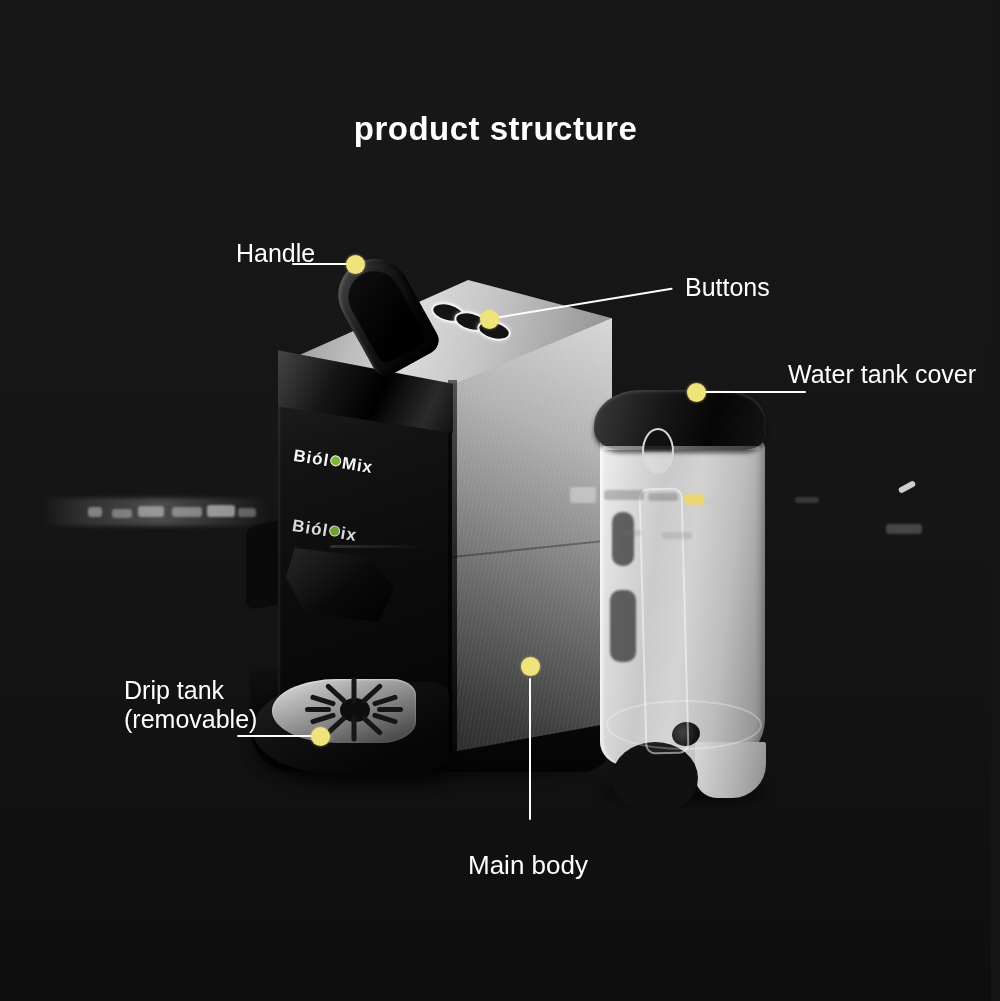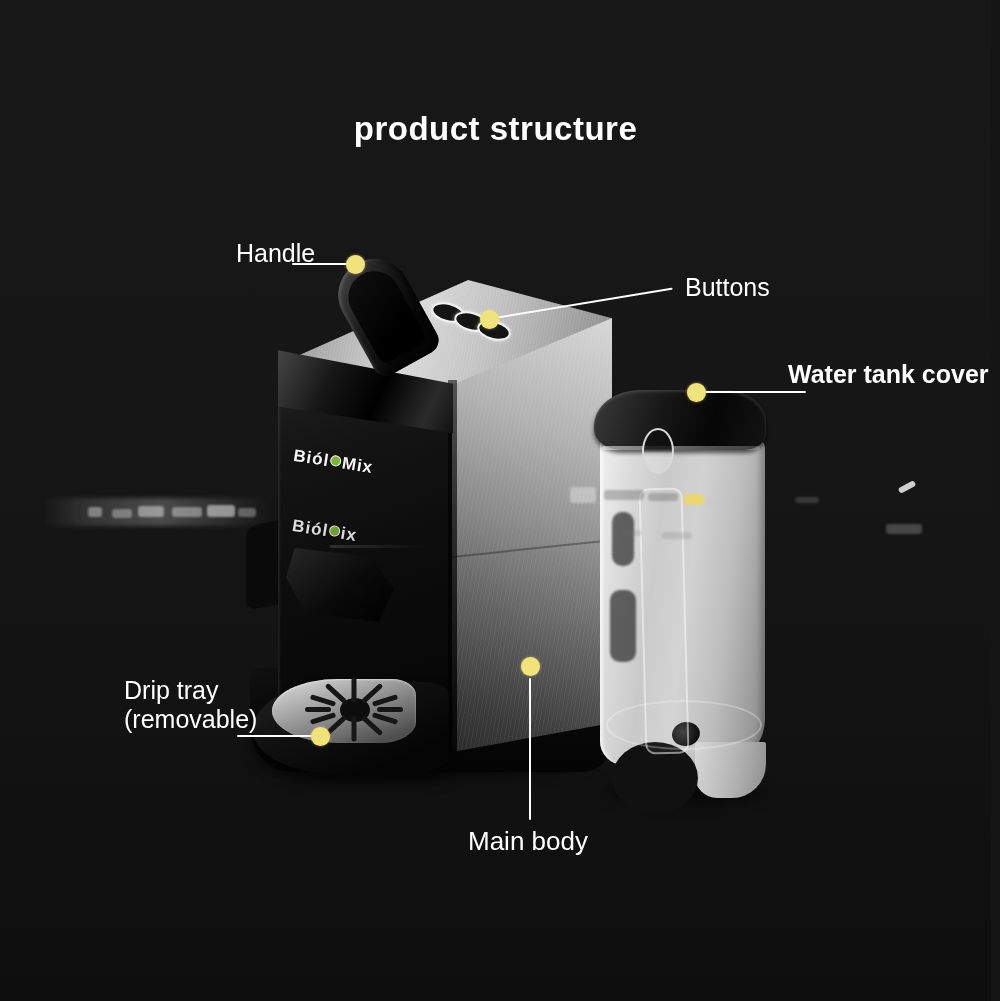--- a/index.html
+++ b/index.html
@@ -254,33 +254,33 @@
     <div class="abs callout-dot" style="left:346px;top:255px;"></div>
   </div>
 
   <div>
     <div class="abs callout-label" style="left:685px;top:273px;">Buttons</div>
     <div class="abs callout-line" style="left:489px;top:318px;width:186px;transform:rotate(-9.4deg);transform-origin:left center;"></div>
     <div class="abs callout-dot" style="left:480px;top:310px;"></div>
   </div>
 
   <div>
-    <div class="abs callout-label" style="left:788px;top:360px;font-weight:bold;">Water tank cover</div>
+    <div class="abs callout-label" style="left:788px;top:360px;">Water tank cover</div>
     <div class="abs callout-line" style="left:704px;top:391px;width:102px;"></div>
     <div class="abs callout-dot" style="left:687px;top:383px;"></div>
   </div>
 
   <div>
     <div class="abs callout-label" style="left:124px;top:676px;">
-      <div>Drip tray</div>
+      <div>Drip tank</div>
       <div>(removable)</div>
     </div>
     <div class="abs callout-line" style="left:237px;top:735px;width:76px;"></div>
     <div class="abs callout-dot" style="left:311px;top:727px;"></div>
   </div>
 
   <div>
-    <div class="abs callout-label" style="left:468px;top:826px;font-size:26px;">Main body</div>
+    <div class="abs callout-label" style="left:468px;top:850px;font-size:26px;">Main body</div>
     <div class="abs callout-line" style="left:529px;top:678px;width:2px;height:142px;"></div>
     <div class="abs callout-dot" style="left:521px;top:657px;"></div>
   </div>
 
 </div>
 
 </body></html>

